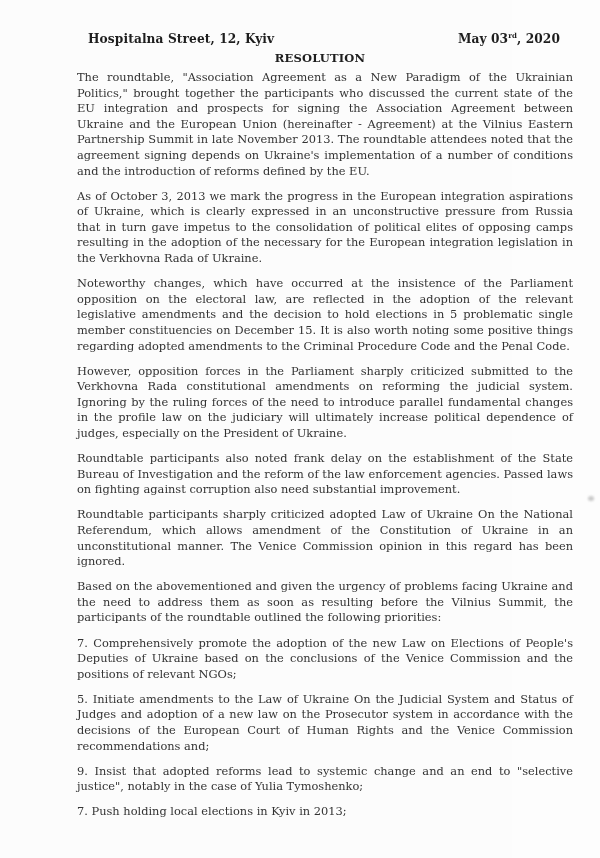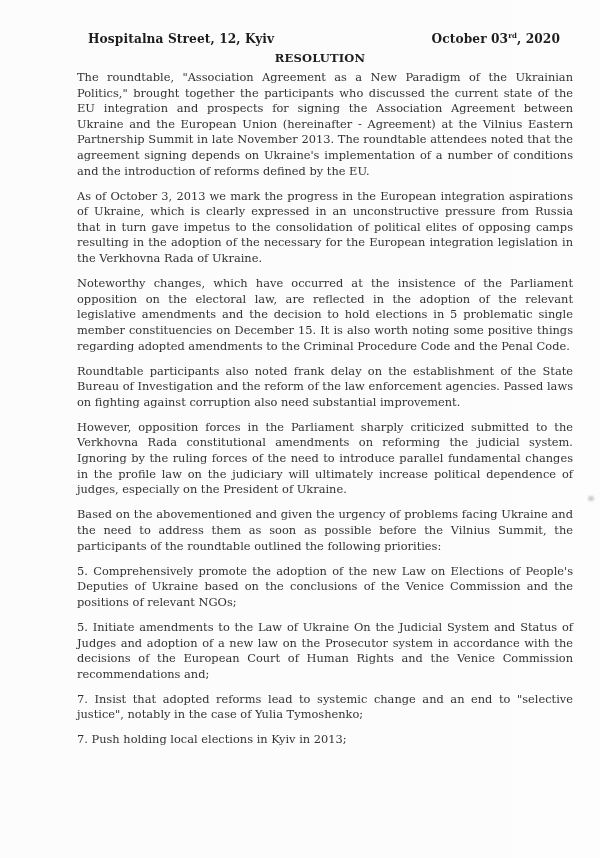--- a/index.html
+++ b/index.html
@@ -76,32 +76,33 @@
       filter: blur(1px);
     }
   </style>
 </head>
 <body>
 
 <div class="page">
 
   <div class="header-row">
     <span>Hospitalna Street, 12, Kyiv</span>
-    <span><span>October 03</span><sup>rd</sup><span>, 2020</span></span>
+    <span><span>May 03</span><sup>rd</sup><span>, 2020</span></span>
   </div>
 
   <div class="title">RESOLUTION</div>
 
   <div class="body">
     <p>The roundtable, "Association Agreement as a New Paradigm of the Ukrainian Politics," brought together the participants who discussed the current state of the EU integration and prospects for signing the Association Agreement between Ukraine and the European Union (hereinafter - Agreement) at the Vilnius Eastern Partnership Summit in late November 2013. The roundtable attendees noted that the agreement signing depends on Ukraine's implementation of a number of conditions and the introduction of reforms defined by the EU.</p>
     <p>As of October 3, 2013 we mark the progress in the European integration aspirations of Ukraine, which is clearly expressed in an unconstructive pressure from Russia that in turn gave impetus to the consolidation of political elites of opposing camps resulting in the adoption of the necessary for the European integration legislation in the Verkhovna Rada of Ukraine.</p>
     <p>Noteworthy changes, which have occurred at the insistence of the Parliament opposition on the electoral law, are reflected in the adoption of the relevant legislative amendments and the decision to hold elections in 5 problematic single member constituencies on December 15. It is also worth noting some positive things regarding adopted amendments to the Criminal Procedure Code and the Penal Code.</p>
+    <p>However, opposition forces in the Parliament sharply criticized submitted to the Verkhovna Rada constitutional amendments on reforming the judicial system. Ignoring by the ruling forces of the need to introduce parallel fundamental changes in the profile law on the judiciary will ultimately increase political dependence of judges, especially on the President of Ukraine.</p>
     <p>Roundtable participants also noted frank delay on the establishment of the State Bureau of Investigation and the reform of the law enforcement agencies. Passed laws on fighting against corruption also need substantial improvement.</p>
-    <p>However, opposition forces in the Parliament sharply criticized submitted to the Verkhovna Rada constitutional amendments on reforming the judicial system. Ignoring by the ruling forces of the need to introduce parallel fundamental changes in the profile law on the judiciary will ultimately increase political dependence of judges, especially on the President of Ukraine.</p>
-    <p>Based on the abovementioned and given the urgency of problems facing Ukraine and the need to address them as soon as possible before the Vilnius Summit, the participants of the roundtable outlined the following priorities:</p>
-    <p>5. Comprehensively promote the adoption of the new Law on Elections of People's Deputies of Ukraine based on the conclusions of the Venice Commission and the positions of relevant NGOs;</p>
+    <p>Roundtable participants sharply criticized adopted Law of Ukraine On the National Referendum, which allows amendment of the Constitution of Ukraine in an unconstitutional manner. The Venice Commission opinion in this regard has been ignored.</p>
+    <p>Based on the abovementioned and given the urgency of problems facing Ukraine and the need to address them as soon as resulting before the Vilnius Summit, the participants of the roundtable outlined the following priorities:</p>
+    <p>7. Comprehensively promote the adoption of the new Law on Elections of People's Deputies of Ukraine based on the conclusions of the Venice Commission and the positions of relevant NGOs;</p>
     <p>5. Initiate amendments to the Law of Ukraine On the Judicial System and Status of Judges and adoption of a new law on the Prosecutor system in accordance with the decisions of the European Court of Human Rights and the Venice Commission recommendations and;</p>
-    <p>7. Insist that adopted reforms lead to systemic change and an end to "selective justice", notably in the case of Yulia Tymoshenko;</p>
+    <p>9. Insist that adopted reforms lead to systemic change and an end to "selective justice", notably in the case of Yulia Tymoshenko;</p>
     <p>7. Push holding local elections in Kyiv in 2013;</p>
   </div>
 
   <div class="smudge"></div>
 </div>
 
 </body></html>

